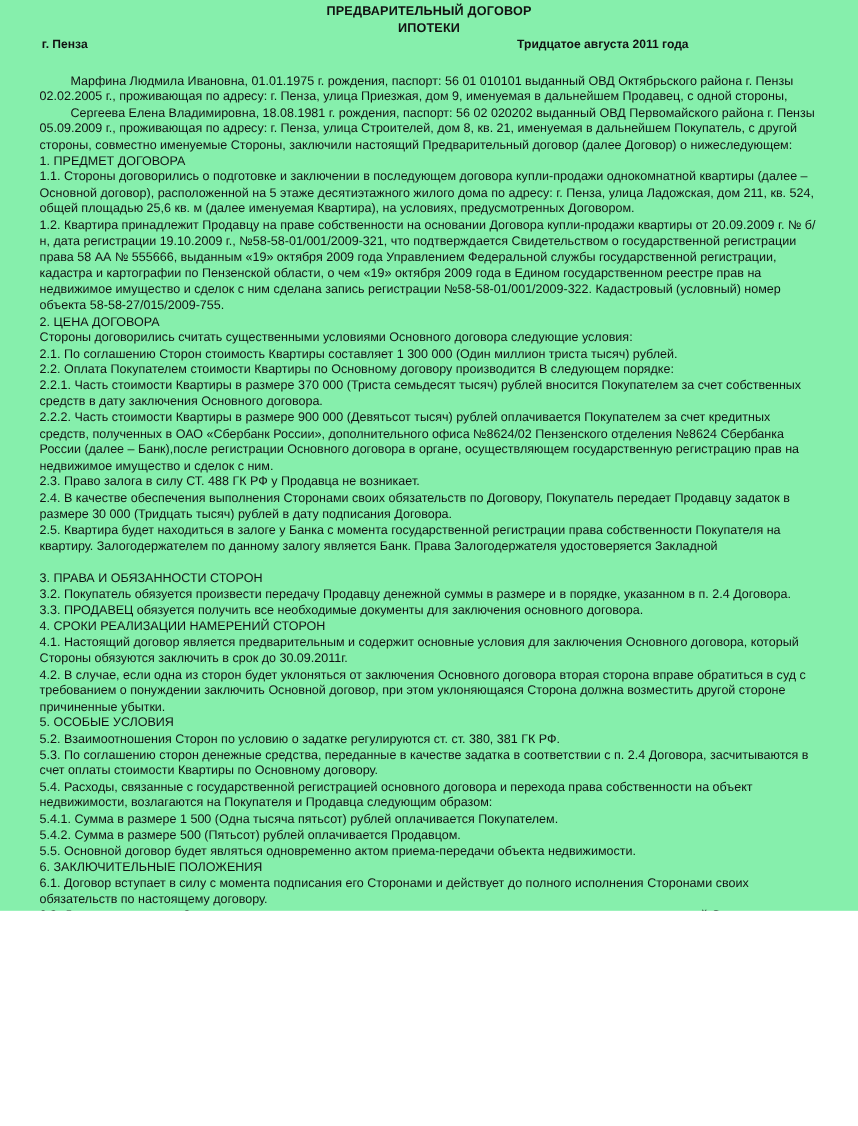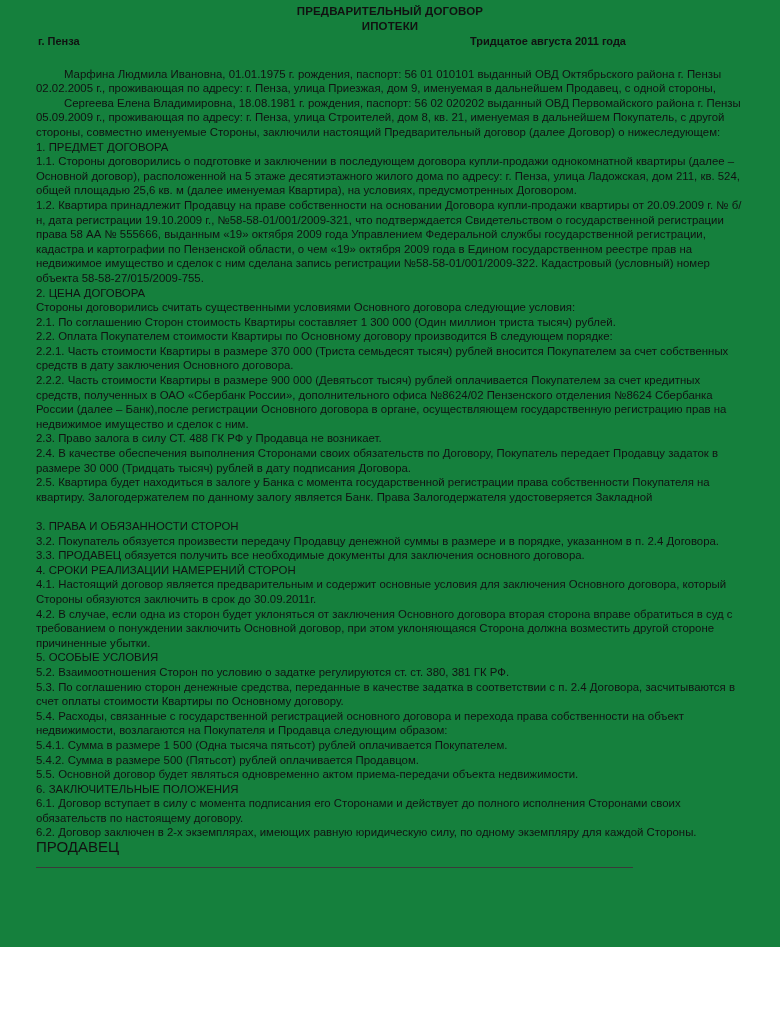--- a/index.html
+++ b/index.html
@@ -10,24 +10,24 @@
   body {
     width: 780px;
     height: 1024px;
     font-family: "Liberation Sans", sans-serif;
     color: #111111;
     -webkit-font-smoothing: antialiased;
   }
   .page {
     position: relative;
     width: 780px;
-    height: 947px;
+    height: 828px;
     box-sizing: border-box;
     padding: 4px 36px 0 36px;
-    background: #15803d;
+    background: #86efac;
     overflow: hidden;
   }
   .title-block {
     text-align: center;
     font-weight: bold;
     font-size: 11.5px;
     line-height: 14.6px;
     letter-spacing: 0.15px;
   }
   .title-line {

